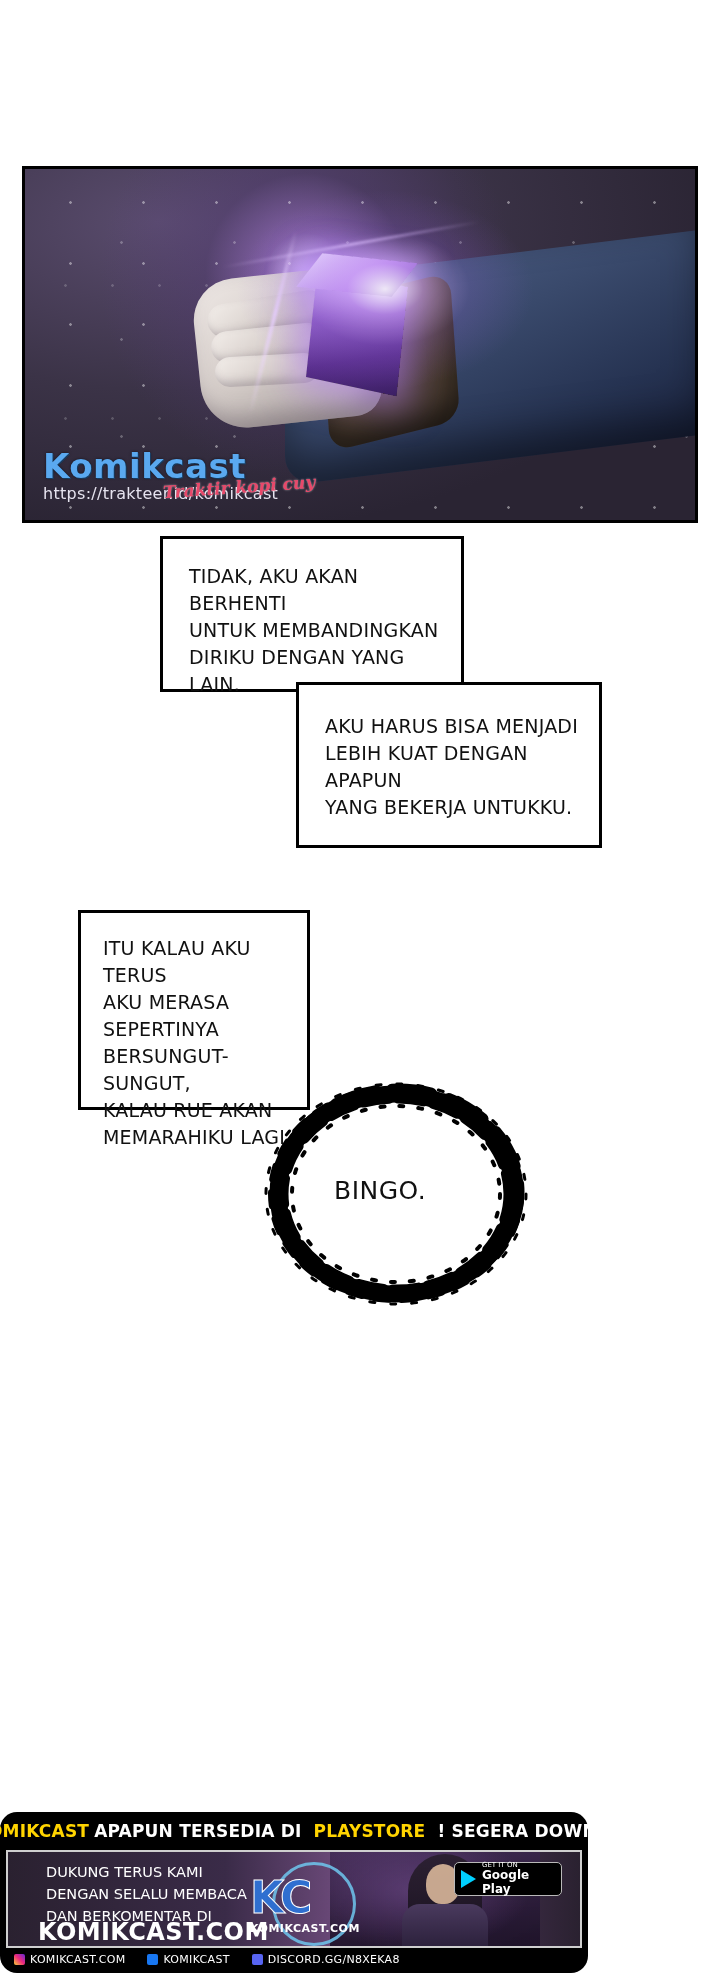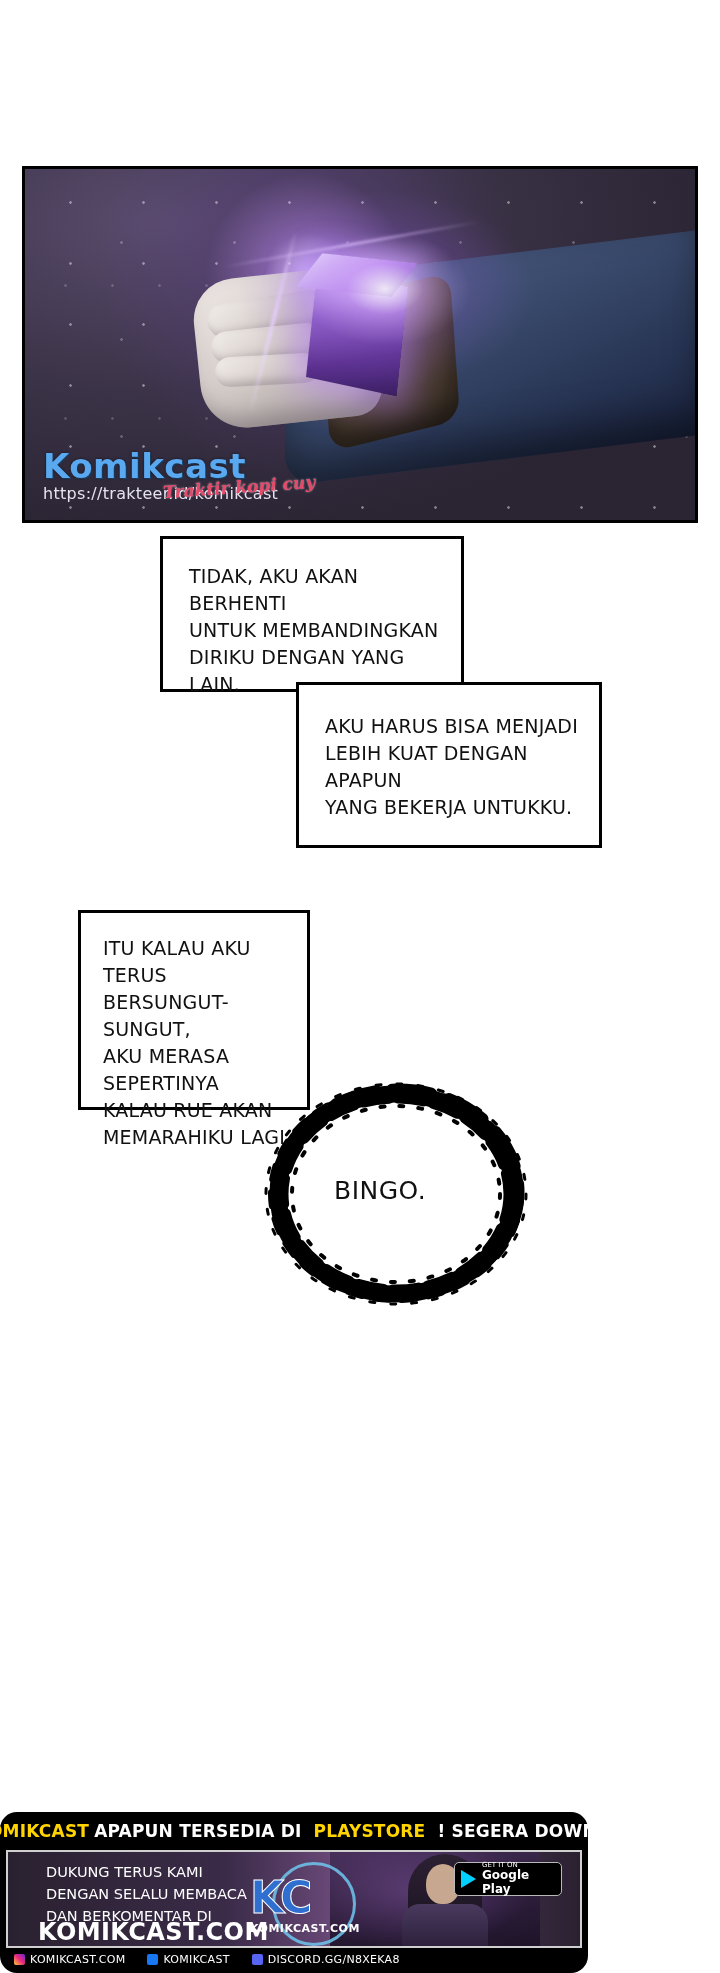--- a/index.html
+++ b/index.html
@@ -438,22 +438,22 @@
 </div>
 
 <div class="bubble b2">
   <p>AKU HARUS BISA MENJADI</p>
   <p>LEBIH KUAT DENGAN APAPUN</p>
   <p>YANG BEKERJA UNTUKKU.</p>
 </div>
 
 <div class="bubble b3">
   <p>ITU KALAU AKU TERUS</p>
+  <p>AKU MERASA SEPERTINYA</p>
   <p>BERSUNGUT-SUNGUT,</p>
-  <p>AKU MERASA SEPERTINYA</p>
   <p>KALAU RUE AKAN</p>
   <p>MEMARAHIKU LAGI.</p>
 </div>
 
 <div class="bingo-wrap">
   <svg width="268" height="230" viewBox="0 0 268 230">
     <g fill="none" stroke="#000000" stroke-linecap="round">
       <ellipse cx="134" cy="114" rx="118" ry="100" stroke-width="17"></ellipse>
       <ellipse cx="134" cy="114" rx="112" ry="95" stroke-width="9" stroke-dasharray="26 9"></ellipse>
       <ellipse cx="134" cy="114" rx="125" ry="106" stroke-width="6" stroke-dasharray="14 13"></ellipse>

